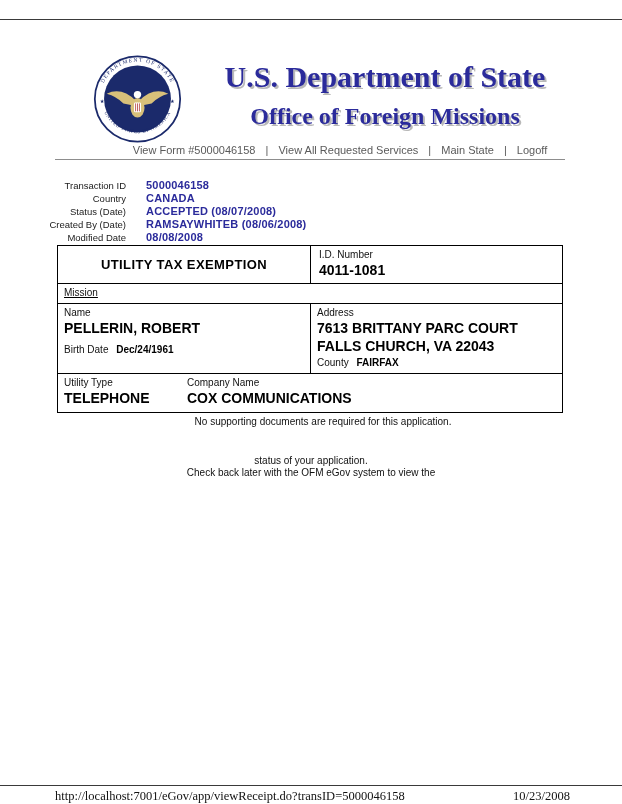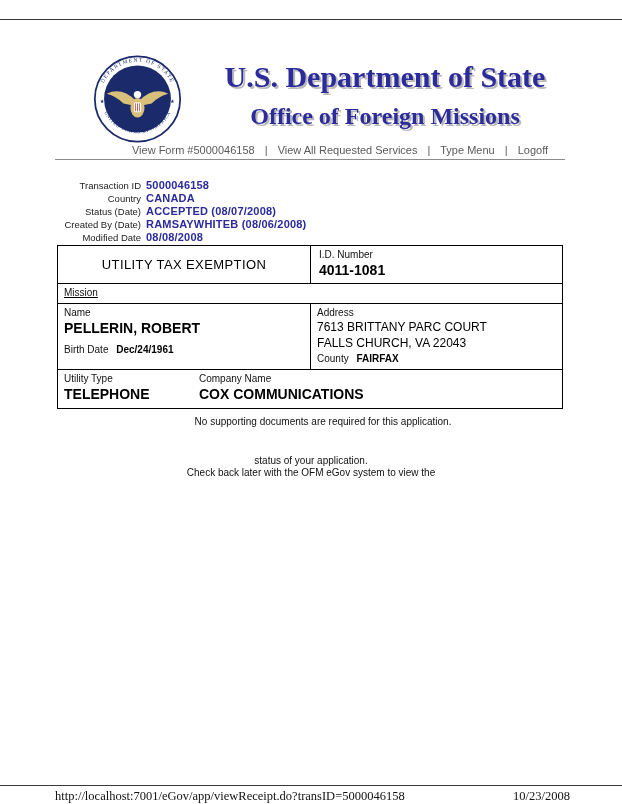--- a/index.html
+++ b/index.html
@@ -28,46 +28,46 @@
   
   .navline { position:absolute; top:144px; left:100px; width:480px; text-align:center;
              font-size:11px; color:#5a5a5a; }
   .navlink { cursor:pointer; }
   .navsep { margin:0 7px; color:#5a5a5a; }
   .rule-nav { position:absolute; top:159px; left:55px; width:510px; border-top:1px solid #8d8d8d; }
 
   
   .txn { position:absolute; top:179px; left:0; width:100%; }
   .txn-row { display:flex; align-items:baseline; margin-bottom:1px; }
-  .txn-label { width:146px; text-align:right; font-size:9.5px; color:#1a1a1a; padding-right:5px; }
+  .txn-label { width:146px; text-align:right; font-size:9.5px; color:#1a1a1a; padding-right:20px; }
   .txn-value { font-size:11px; font-weight:bold; color:#2b2b9b; letter-spacing:0.2px; }
 
   
   .form-table { position:absolute; top:245px; left:57px; width:506px; border:1px solid #000;
                 font-size:10px; background:#fff; }
   .ft-row { display:flex; border-bottom:1px solid #000; }
   .ft-row.last { border-bottom:none; }
   .cell-left { width:253px; border-right:1px solid #000; }
   .cell-right { flex:1; }
   .title-cell { display:flex; align-items:center; justify-content:center;
-                font-size:13px; font-weight:normal; letter-spacing:0.4px; min-height:31px;text-align:center; }
+                font-size:13px; font-weight:bold; letter-spacing:0.4px; min-height:31px;text-align:center; }
   .idacct { display:flex; padding:3px 8px 5px 8px; }
   .fgroup { }
   .flabel { font-size:10px; color:#111; }
   .fvalue { font-size:14px; font-weight:bold; margin-top:2px; color:#000; }
   .g-id { width:117px; }
   .g-acct { flex:1; }
   .mission-cell { width:100%; padding:3px 6px 5px 6px;text-decoration:underline; }
   .pad-cell { padding:3px 6px 5px 6px; }
   .inline-row { margin-top:8px; }
   .inline-label { font-size:10px; color:#111; }
   .inline-value { font-size:10px; font-weight:bold; margin-left:5px; }
-  .addr-line { font-size:12px; font-weight:normal; margin-top:2px; }
+  .addr-line { font-size:14px; font-weight:bold; margin-top:2px; }
   .county-row { margin-top:3px; }
-  .row4 { display:flex; padding:3px 6px 6px 6px;gap:12px; }
+  .row4 { display:flex; padding:3px 6px 6px 6px; }
   .g-utility { width:123px; }
   .g-company { width:212px; }
   .g-account { flex:1; }
 
   
   .note1 { position:absolute; top:416px; left:12px; width:100%; text-align:center;
            font-size:10px; color:#111; }
   .note2 { position:absolute; top:455px; left:0; width:100%; text-align:center;
            font-size:10px; color:#111; line-height:12px; }
 </style>
@@ -109,21 +109,21 @@
   <div class="titles">
     <div class="agency-title">U.S. Department of State</div>
     <div class="office-title">Office of Foreign Missions</div>
   </div>
 
   <div class="navline">
     <span class="navlink">View Form #5000046158</span>
     <span class="navsep">|</span>
     <span class="navlink">View All Requested Services</span>
     <span class="navsep">|</span>
-    <span class="navlink">Type Menu</span>
+    <span class="navlink">Main State</span>
     <span class="navsep">|</span>
     <span class="navlink">Logoff</span>
   </div>
   <div class="rule-nav"></div>
 
   <div class="txn">
     <div class="txn-row">
       <span class="txn-label">Transaction ID</span>
       <span class="txn-value">5000046158</span>
     </div>

